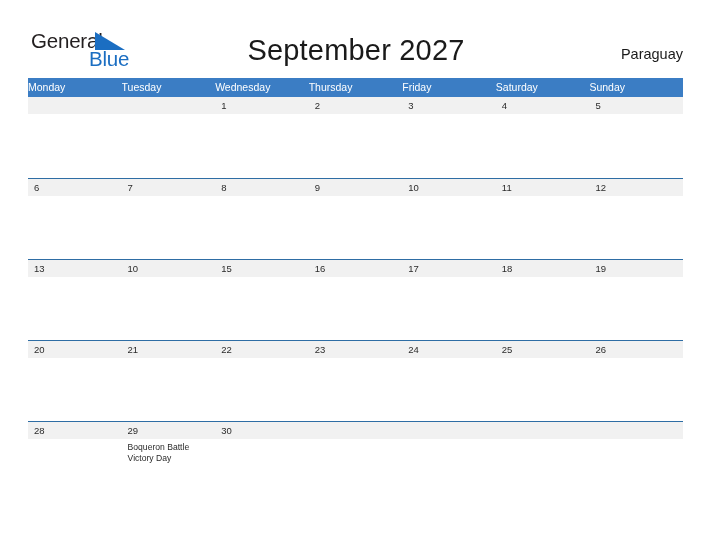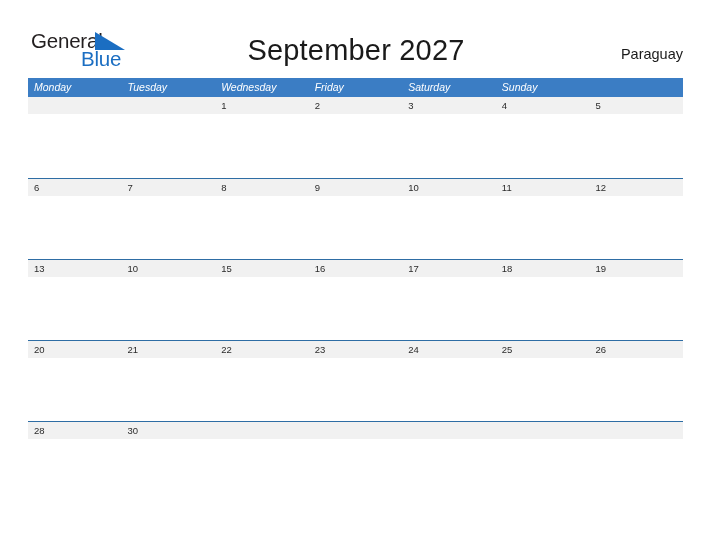--- a/index.html
+++ b/index.html
@@ -33,21 +33,21 @@
   .logo-general {
     position: absolute;
     left: 0; top: 0;
     font-size: 20.5px;
     line-height: 22px;
     color: #231f20;
     letter-spacing: -0.2px;
   }
   .logo-blue {
     position: absolute;
-    left: 50px; top: 18px;
+    left: 58px; top: 18px;
     font-size: 20.5px;
     line-height: 22px;
     color: #1b6ec2;
     letter-spacing: -0.2px;
   }
   .logo-flag {
     position: absolute;
     left: 63px; top: 1px;
     width: 32px; height: 21px;
   }
@@ -83,24 +83,22 @@
     width: 655px;
     height: 19px;
     background: #3b7dc4;
   }
   .dow-cell {
     width: 93.571428px;
     height: 19px;
     color: #ffffff;
     font-size: 10.5px;
     line-height: 19px;
-    padding-left: 6px;
     white-space: nowrap;
     overflow: hidden;
-    font-style: italic;
   }
 
   .week-row {
     position: relative;
     width: 655px;
     height: 81px;
     border-top: 1.4px solid #2e6da4;
   }
   .week-row:first-of-type { border-top: none; }
   .week-band {
@@ -164,20 +162,21 @@
 
     <div class="country">Paraguay</div>
 
   </div>
 
   <div class="grid">
     <div class="dow-row" id="dow-row">
         <div class="dow-cell">Monday</div>
         <div class="dow-cell">Tuesday</div>
         <div class="dow-cell">Wednesday</div>
+        <div class="dow-cell">Thursday</div>
         <div class="dow-cell">Friday</div>
         <div class="dow-cell">Saturday</div>
         <div class="dow-cell">Sunday</div>
       </div>
     <div id="weeks-container">
         <div class="week-row">
           <div class="week-band"></div>
           <div class="week-cells">
             <div class="day-cell">
               <span class="day-num"></span>
@@ -280,20 +279,26 @@
             </div>
           </div>
         </div>
         <div class="week-row">
           <div class="week-band"></div>
           <div class="week-cells">
             <div class="day-cell">
               <span class="day-num">28</span>
             </div>
             <div class="day-cell">
+              <span class="day-num">29</span>
+              <div class="day-events">
+                <div class="event">Boqueron Battle Victory Day</div>
+              </div>
+            </div>
+            <div class="day-cell">
               <span class="day-num">30</span>
             </div>
             <div class="day-cell">
               <span class="day-num"></span>
             </div>
             <div class="day-cell">
               <span class="day-num"></span>
             </div>
             <div class="day-cell">
               <span class="day-num"></span>

